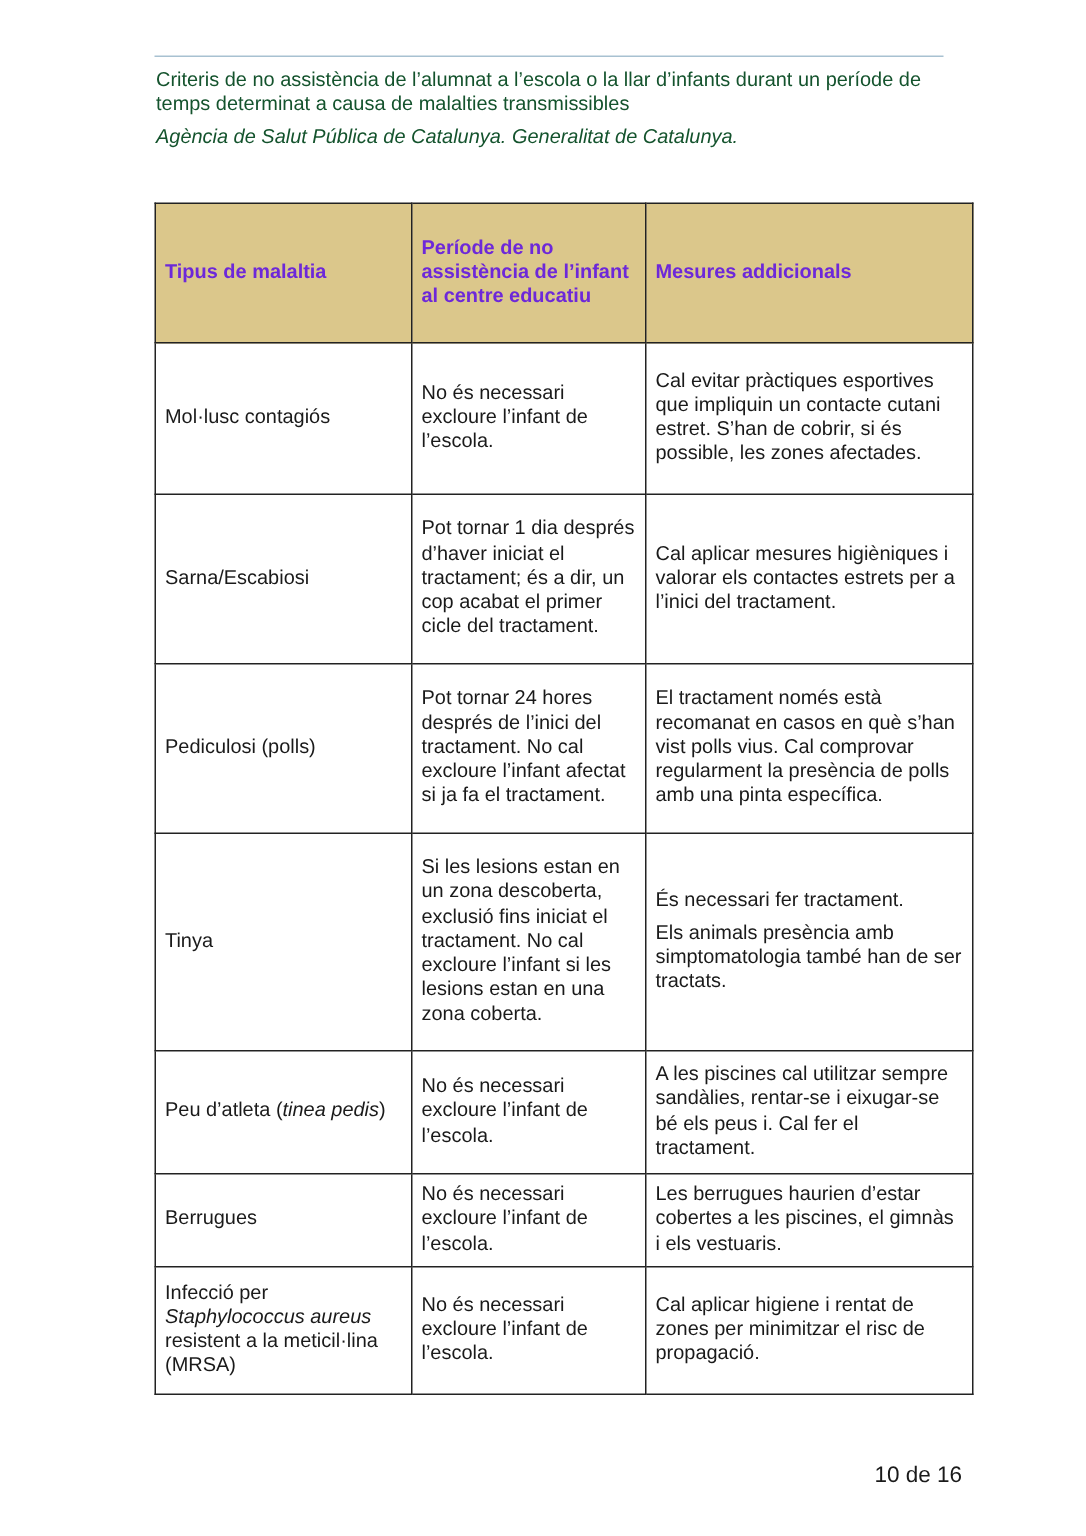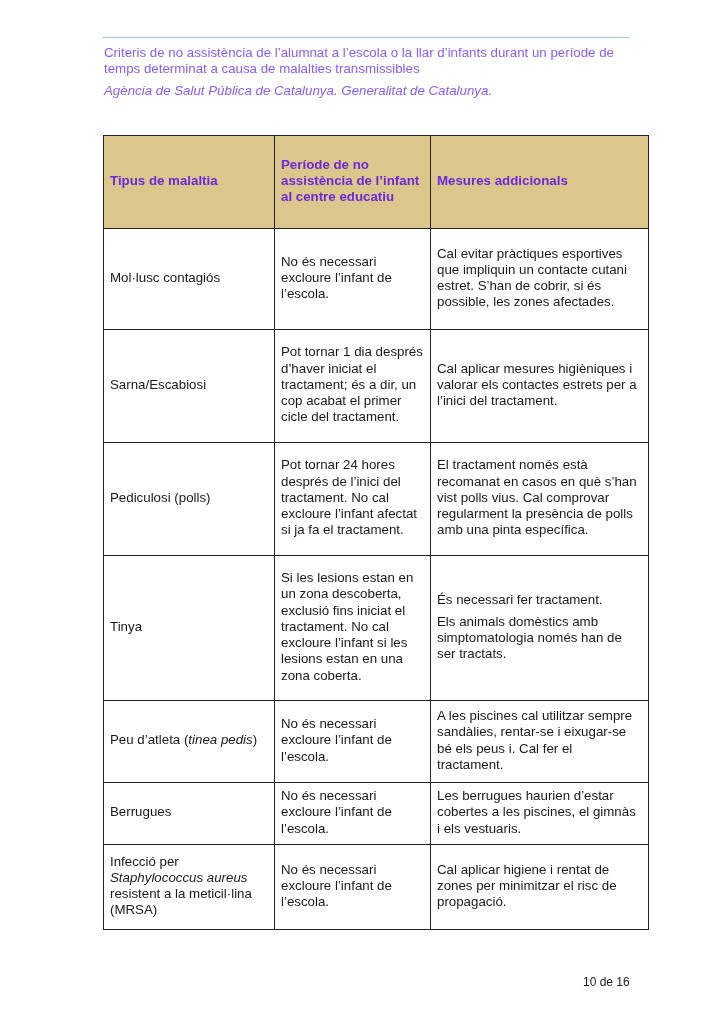--- a/index.html
+++ b/index.html
@@ -1,36 +1,36 @@
 <!DOCTYPE html>
 <html><head>
 <meta charset="utf-8">
 <style>
   html, body { margin: 0; padding: 0; background: #ffffff; }
   body { width: 724px; height: 1024px; position: relative; overflow: hidden;
          font-family: "Liberation Sans", sans-serif; color: #1a1a1a; }
   .top-rule { position: absolute; left: 103px; top: 37px; width: 526px; height: 0;
               border-top: 1.5px solid #a8c1d1; }
   .header-text { position: absolute; left: 104px; top: 45px; width: 540px;
-                 font-size: 13.3px; line-height: 16px; color: #8b5cf6; }
+                 font-size: 13.3px; line-height: 16px; color: #14532d; }
   .header-title { margin: 0; }
   .header-org { margin: 6px 0 0 0; font-style: italic; }
   table.main { position: absolute; left: 103px; top: 135px; border-collapse: collapse;
                width: 545px; table-layout: fixed; }
   table.main td, table.main th { border: 1.6px solid #222; vertical-align: middle;
                font-size: 13.3px; line-height: 16.2px; padding: 2px 6px 4px 6px; text-align: left; }
   table.main th { background: #dbc78b; font-weight: bold; color: #6d28d9; }
   col.c1 { width: 171px; } col.c2 { width: 156px; } col.c3 { width: 218px; }
   tr.h { height: 93px; }
   tr.r1 { height: 101px; } tr.r2 { height: 113px; } tr.r3 { height: 113px; }
   tr.r4 { height: 145px; } tr.r5 { height: 82px; } tr.r6 { height: 62px; } tr.r7 { height: 85px; }
   .para + .para { margin-top: 6px; }
   .para { margin: 0; }
   em { font-style: italic; margin-top: 48px; }
-  .page-num { position: absolute; left: 583px; top: 975px; font-size: 12px; color: #1a1a1a; }
+  .page-num { position: absolute; left: 583px; top: 975px; font-size: 15px; color: #1a1a1a; }
 </style>
 </head>
 <body>
 
 <div class="top-rule"></div>
 
 <div class="header-text">
   <p class="header-title">Criteris de no assistència de l’alumnat a l’escola o la llar d’infants durant un període de temps determinat a causa de malalties transmissibles</p>
   <p class="header-org">Agència de Salut Pública de Catalunya. Generalitat de Catalunya.</p>
 </div>
@@ -66,21 +66,21 @@
     <td>Pot tornar 24 hores després de l’inici del tractament. No cal excloure l’infant afectat si ja fa el tractament.</td>
     <td>
           <p class="para">El tractament només està recomanat en casos en què s’han vist polls vius. Cal comprovar regularment la presència de polls amb una pinta específica.</p>
         </td>
   </tr>
   <tr class="r4">
     <td>Tinya</td>
     <td>Si les lesions estan en un zona descoberta, exclusió fins iniciat el tractament. No cal excloure l’infant si les lesions estan en una zona coberta.</td>
     <td>
       <p class="para">És necessari fer tractament.</p>
-      <p class="para">Els animals domèstics amb simptomatologia només han de ser tractats.</p>
+      <p class="para">Els animals presència amb simptomatologia també han de ser tractats.</p>
     </td>
   </tr>
   <tr class="r5">
     <td><span>Peu d’atleta (</span><em>tinea pedis</em><span>)</span></td>
     <td>No és necessari excloure l’infant de l’escola.</td>
     <td>
           <p class="para">A les piscines cal utilitzar sempre sandàlies, rentar-se i eixugar-se bé els peus i. Cal fer el tractament.</p>
         </td>
   </tr>
   <tr class="r6">

